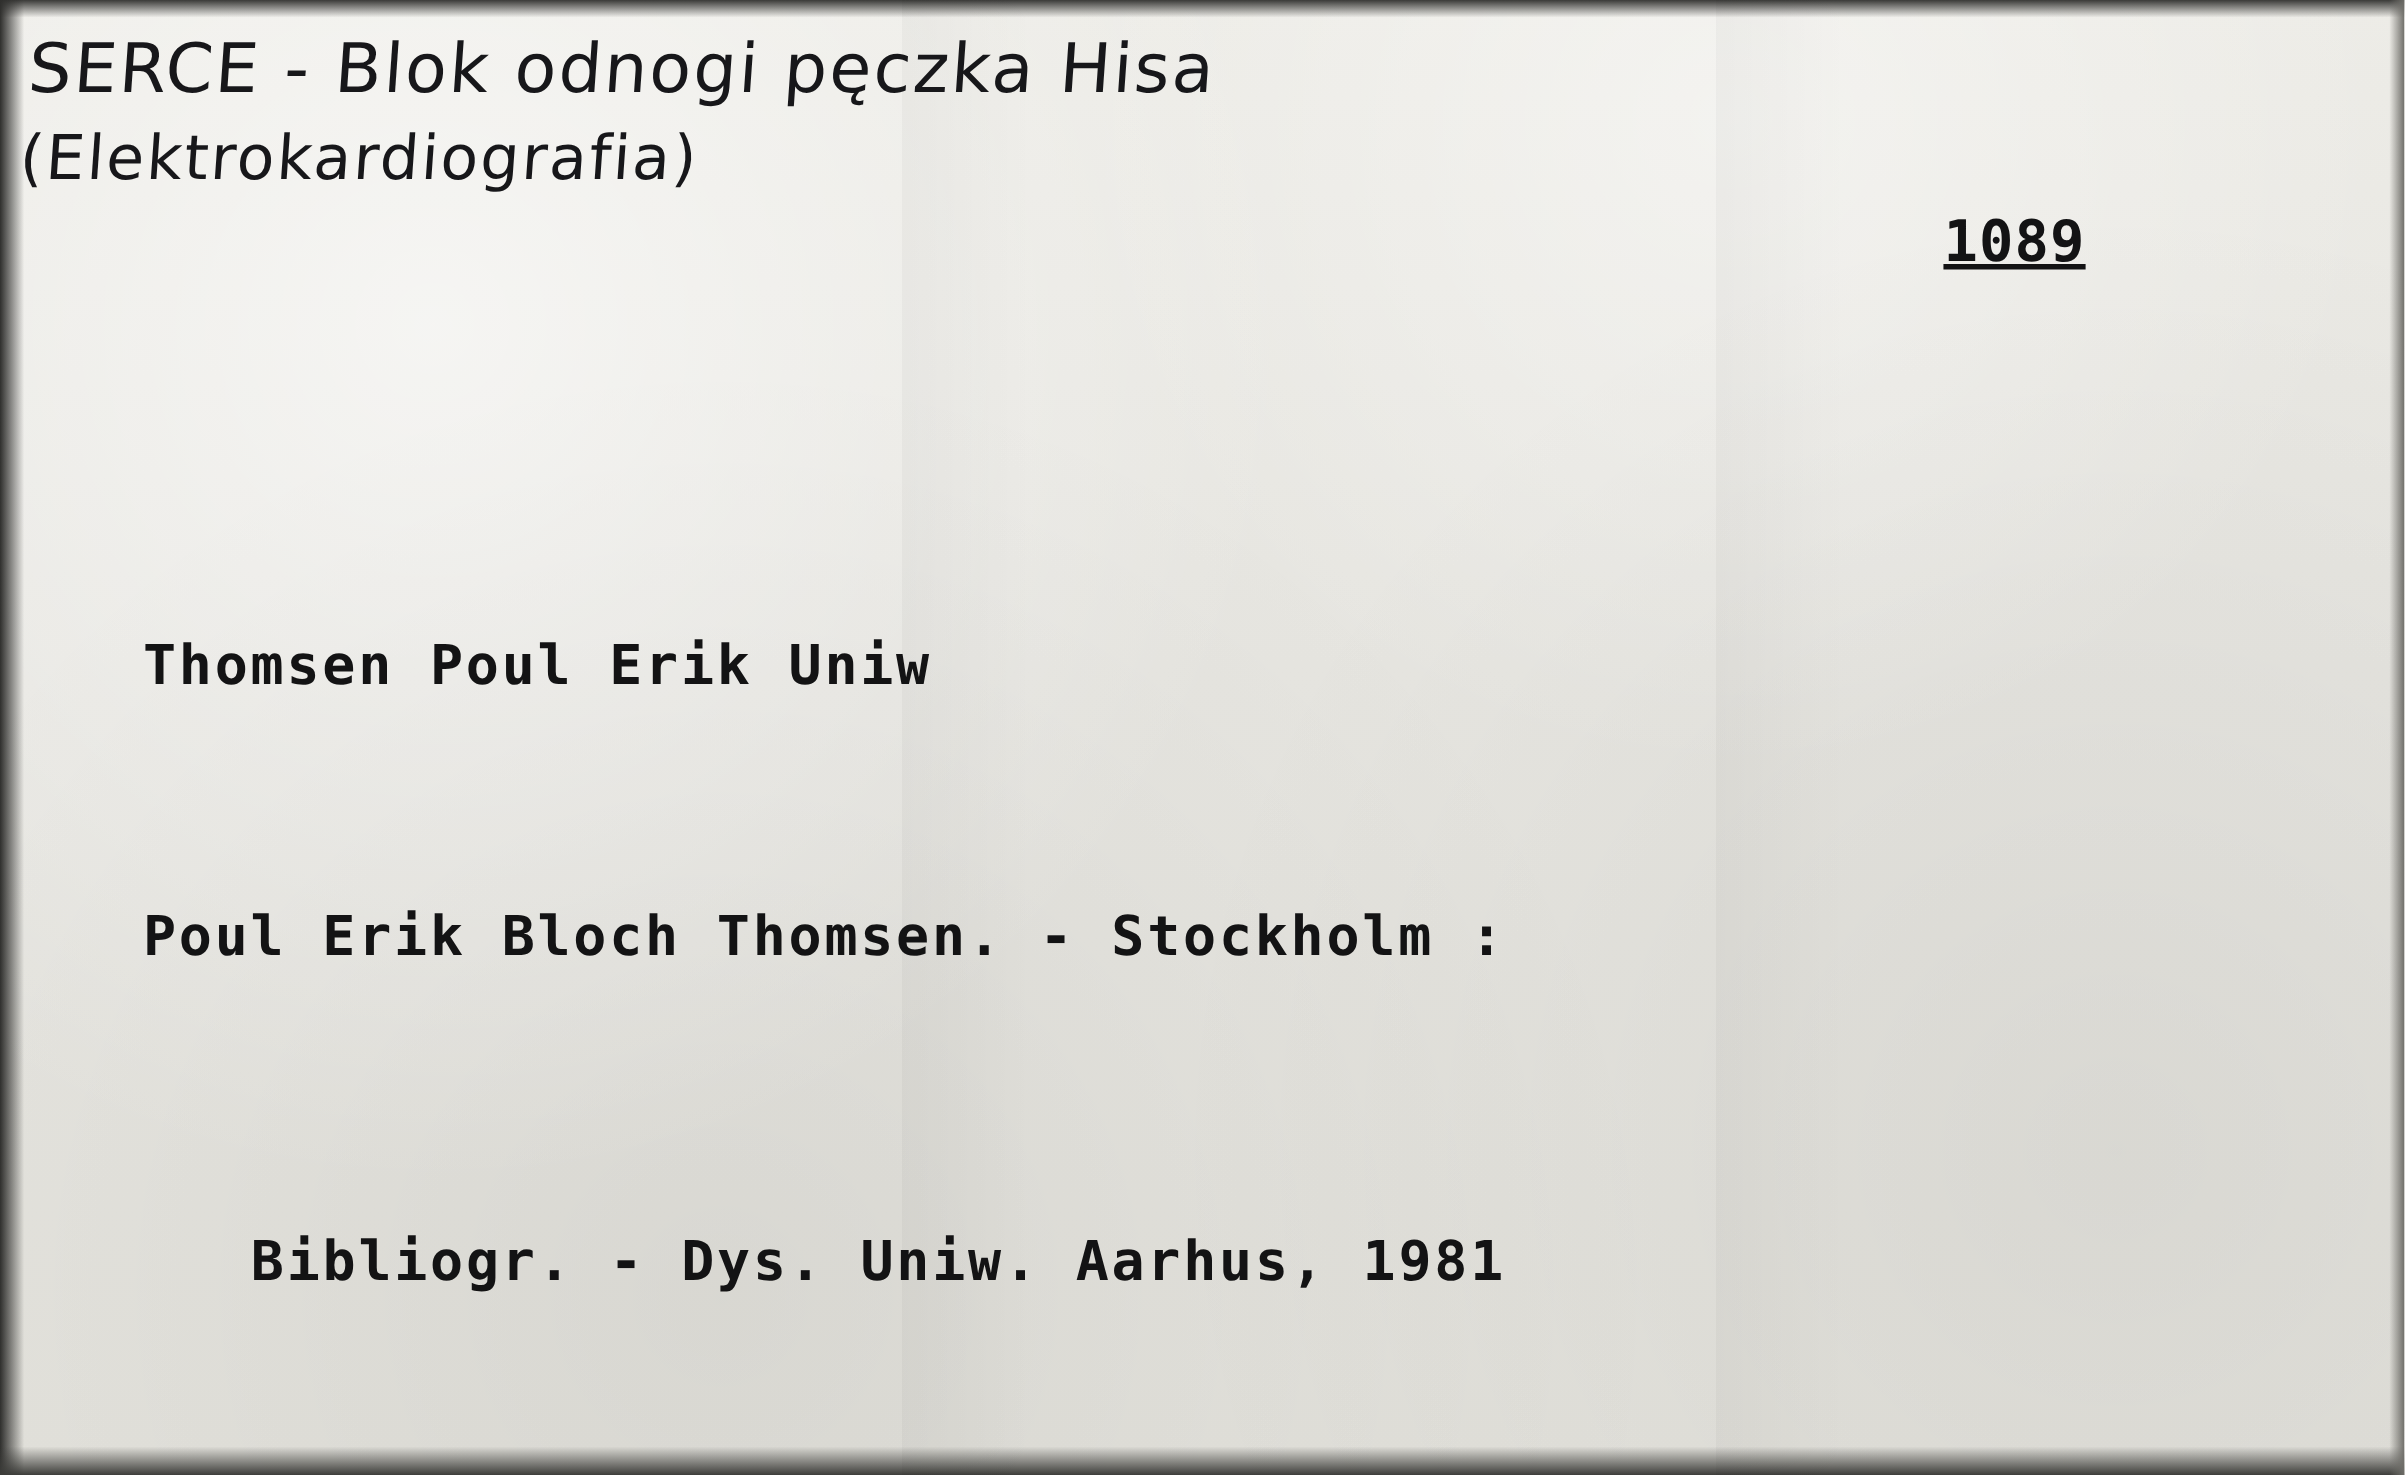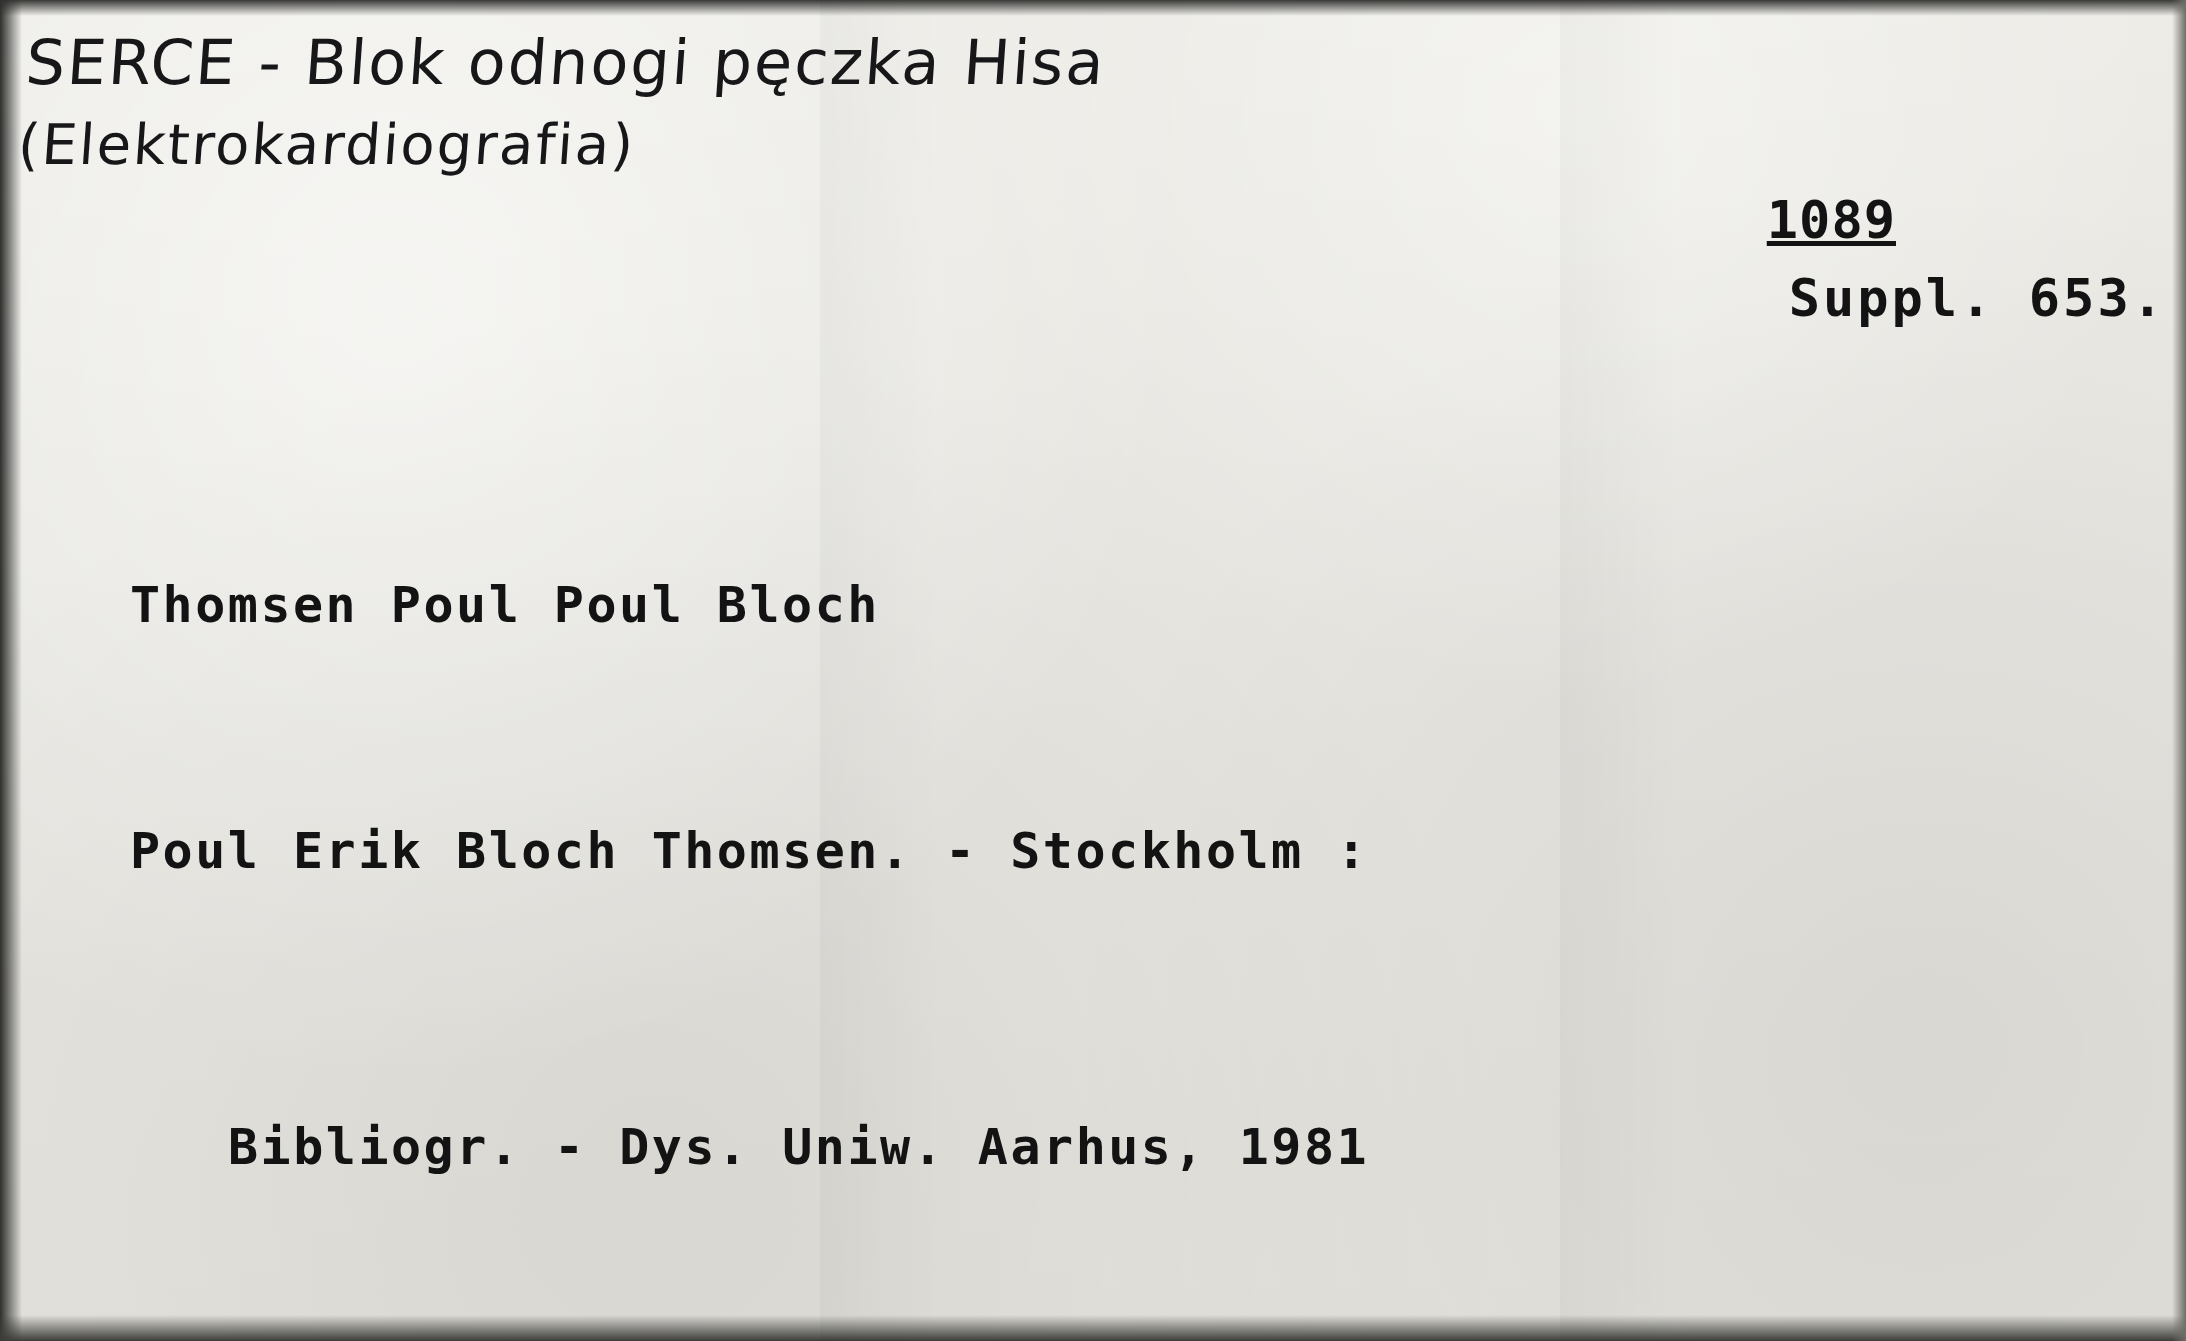--- a/index.html
+++ b/index.html
@@ -115,24 +115,23 @@
   <div class="edge-right"></div>
   <div class="smudge" style="left:820px;"></div>
   <div class="smudge" style="left:1560px;"></div>
 
   <div class="handwritten" id="subject-line-1">SERCE - Blok odnogi pęczka Hisa</div>
 
   <div class="handwritten" id="subject-line-2">(Elektrokardiografia)</div>
 
   <div class="typed" id="shelf-number">1089</div>
 
-  <div class="typed" id="suppl-number">Suppl. 653.</div>
 
   <div class="typed" id="record-block">
-    <span class="record-line">Thomsen Poul Poul Bloch</span>
+    <span class="record-line">Thomsen Poul Erik Uniw</span>
     <span class="record-line">Poul Erik Bloch Thomsen. - Stockholm :</span>
     
     
     
   </div>
 
   <div class="typed" id="notes-block">
     <span class="record-line">Bibliogr. - Dys. Uniw. Aarhus, 1981</span>
   </div>
 

